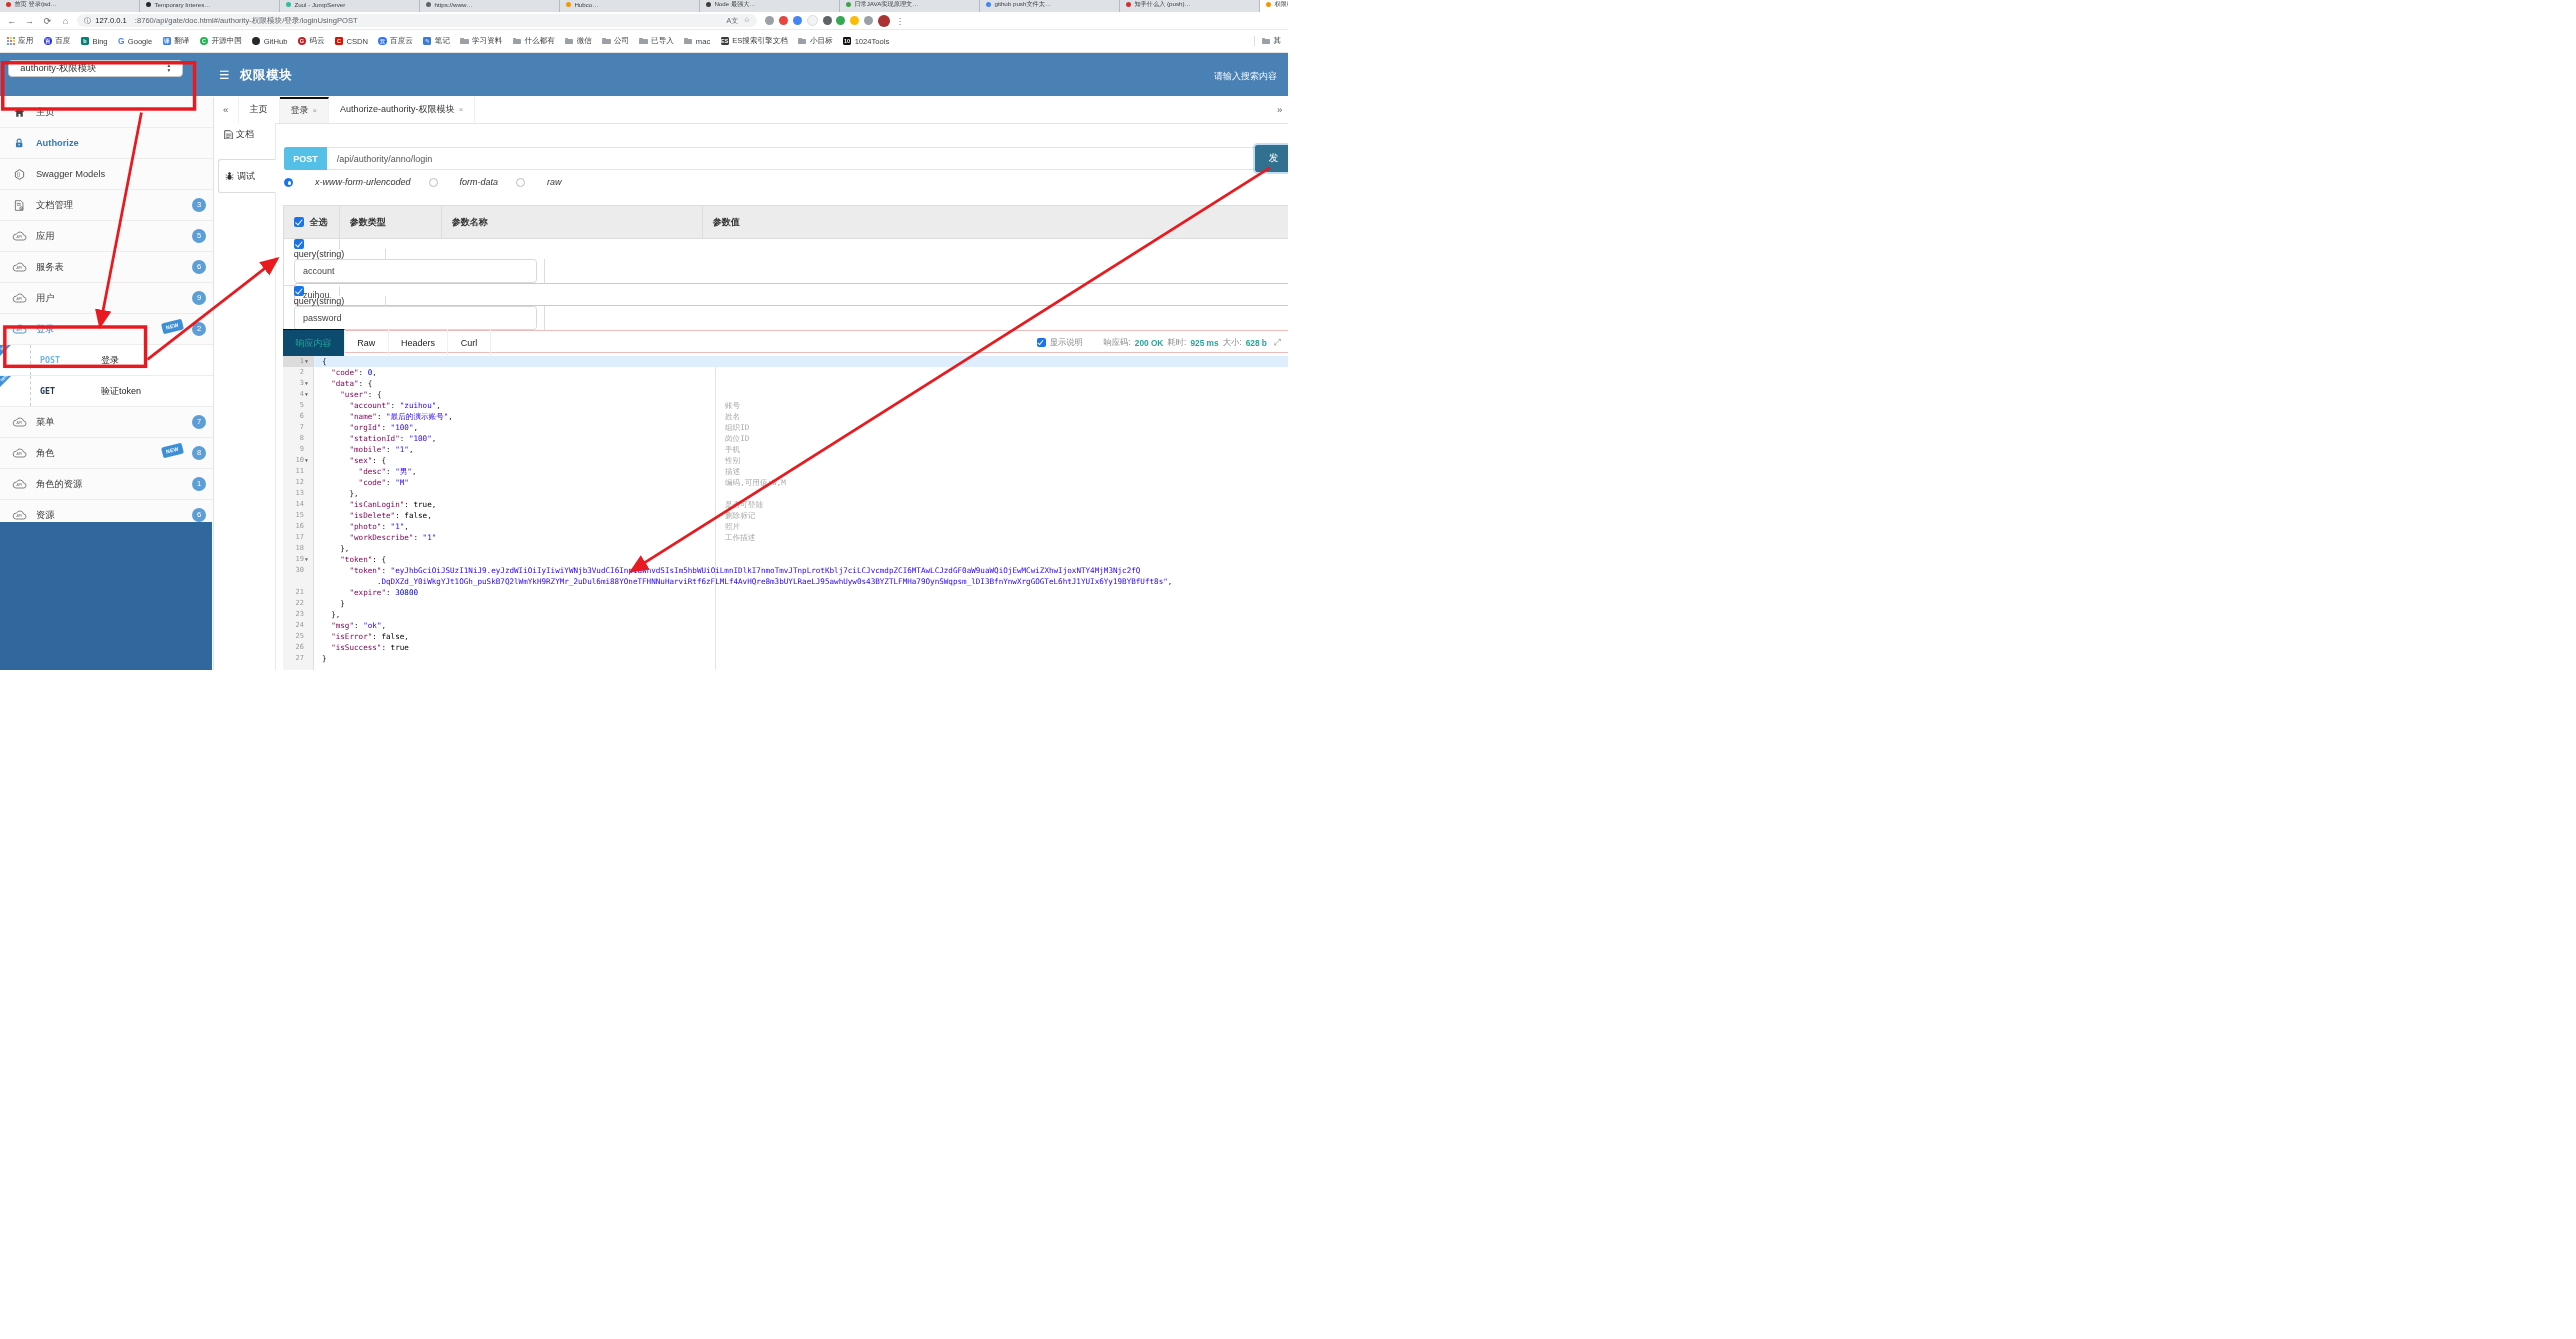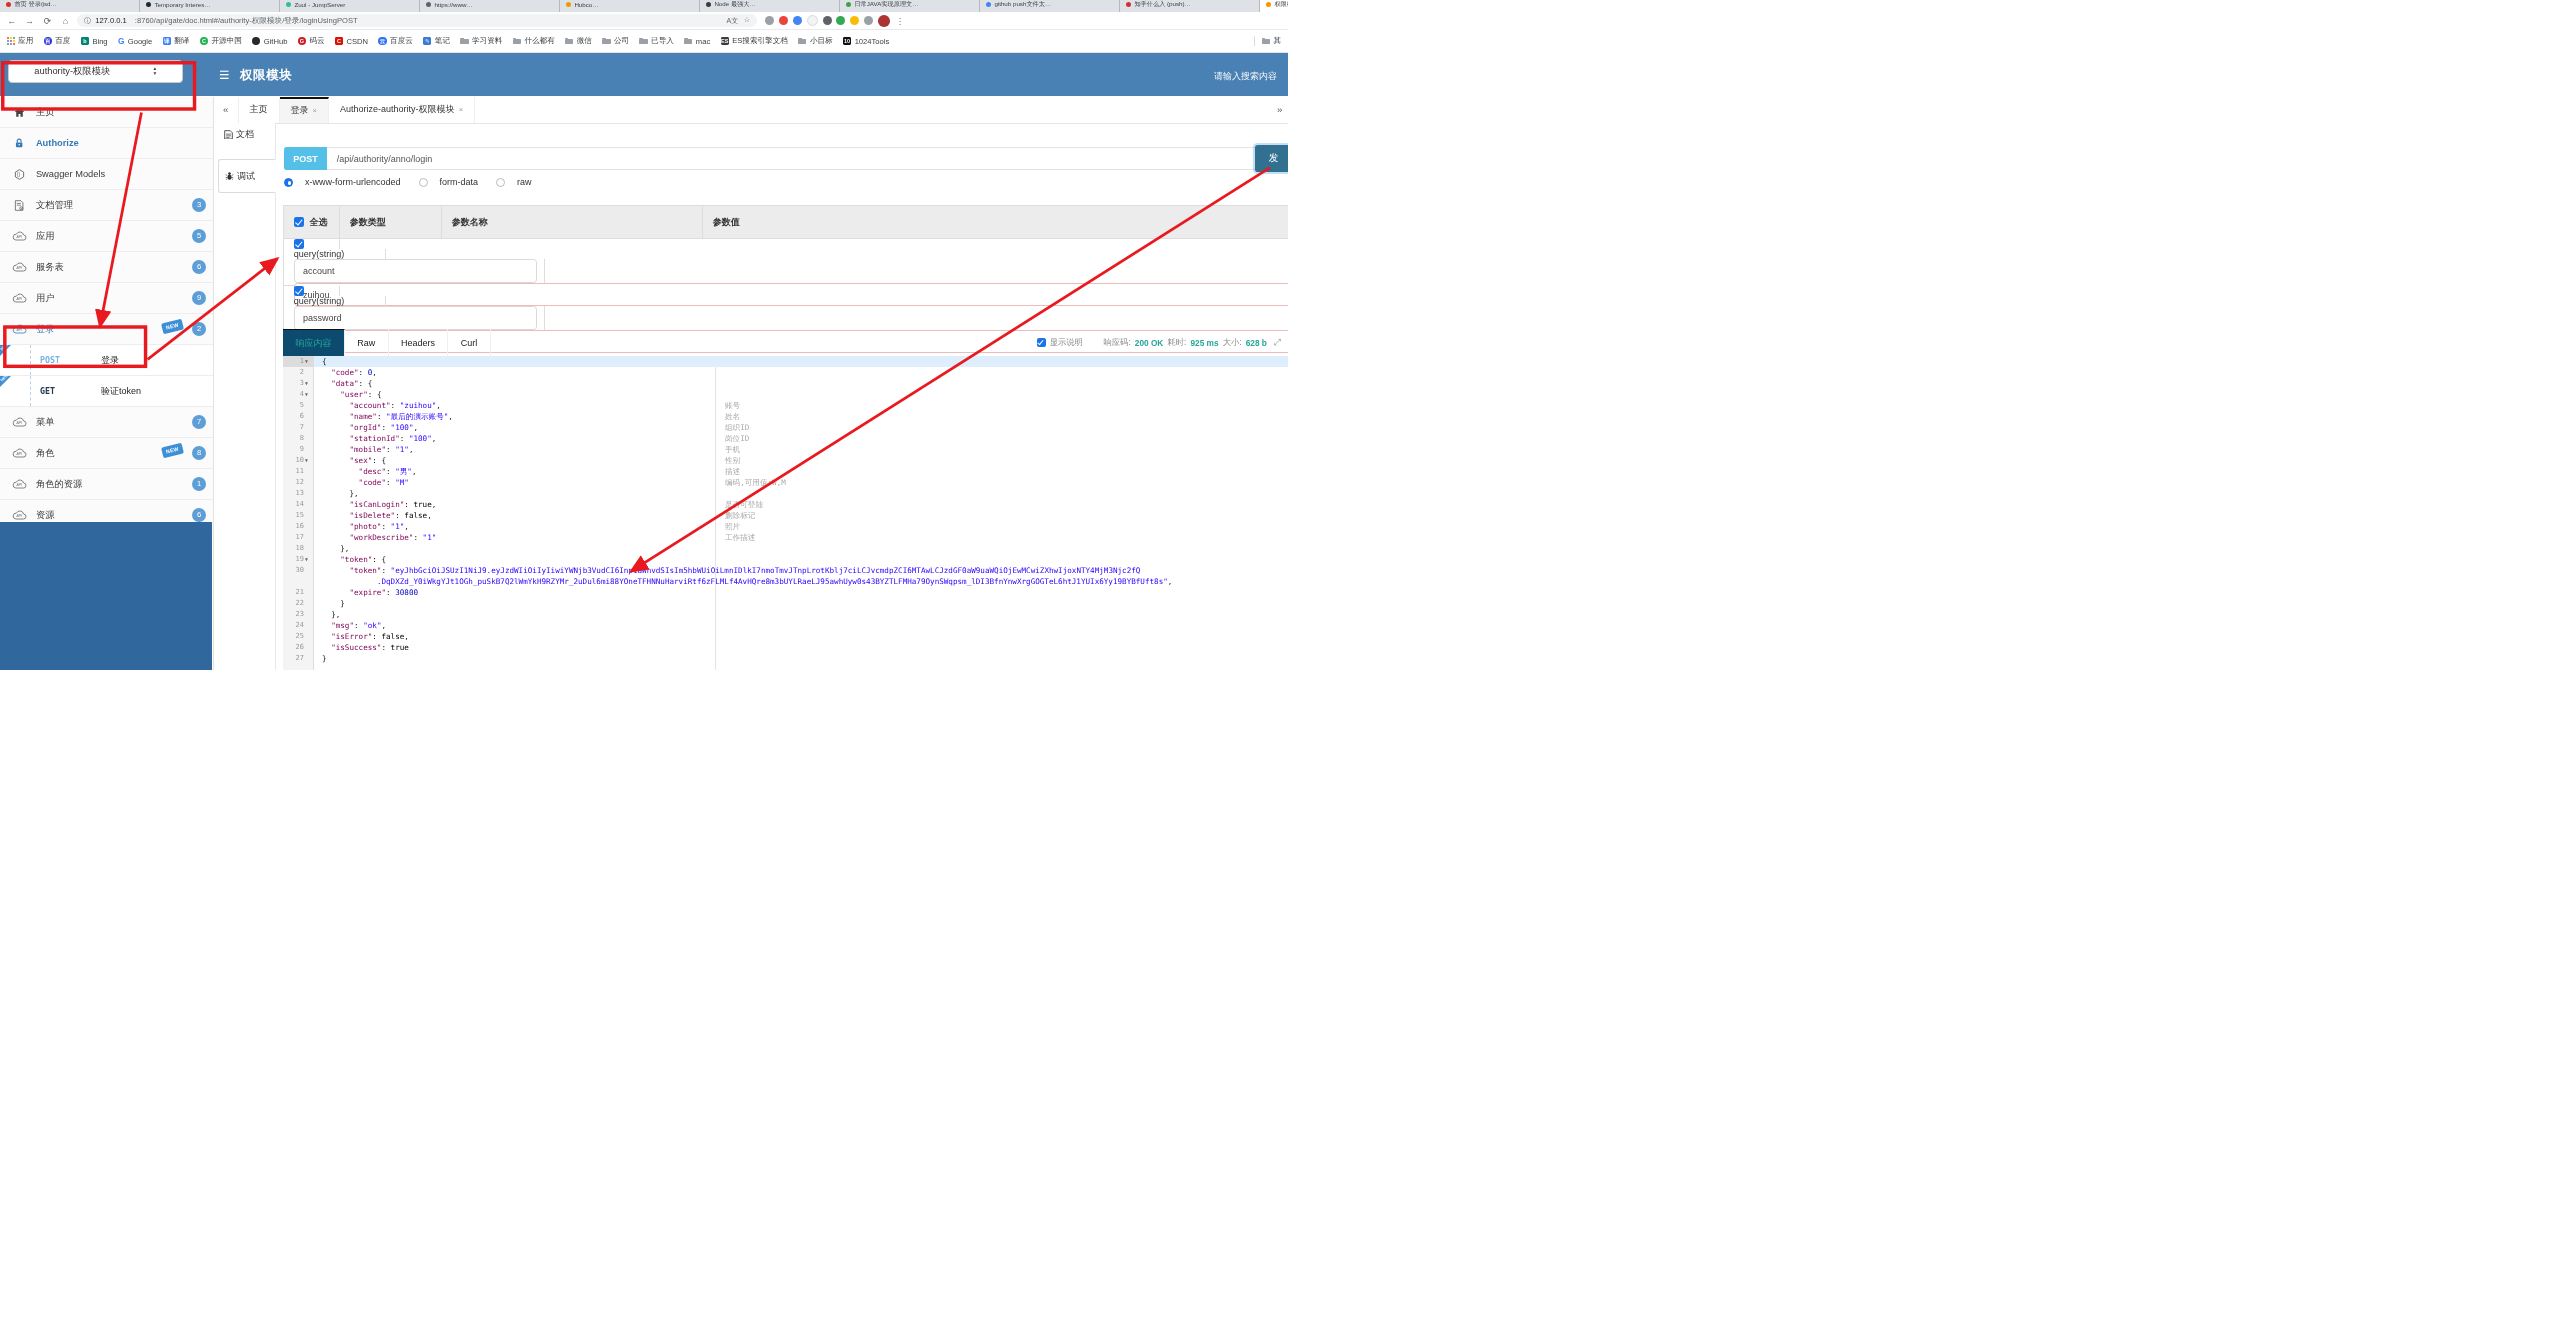--- a/index.html
+++ b/index.html
@@ -28,22 +28,22 @@
   .bm{display:flex;align-items:center;gap:3.4px;white-space:nowrap;}
   .bm-right{margin-left:auto;border-left:0.7px solid #dadce0;padding-left:7px;display:flex;align-items:center;gap:3.4px;}
   .fold-ic{width:8.3px;height:5.5px;background:#9aa0a6;border-radius:0.7px;position:relative;margin-top:1.4px;}
   .fold-ic::before{content:"";position:absolute;left:0;top:-1.4px;width:3.4px;height:1.4px;background:#9aa0a6;border-radius:0.7px 0.7px 0 0;}
   .sq-ic{width:8.3px;height:8.3px;border-radius:1.4px;color:#fff;font-size:5.5px;line-height:8.3px;text-align:center;font-weight:bold;}
   .ci-ic{width:8.3px;height:8.3px;border-radius:50%;color:#fff;font-size:5.5px;line-height:8.3px;text-align:center;font-weight:bold;}
   .apps-ic{display:grid;grid-template-columns:repeat(3,2.1px);grid-gap:0.7px;}
   .apps-ic i{width:2.1px;height:2.1px;border-radius:50%;display:block;}
   
   .apphead{position:absolute;left:0;top:53px;right:0;height:43px;background:#4a81b4;}
-  .mod-select{position:absolute;left:8.3px;top:7px;width:175px;height:23px;background:#fff;border:0.7px solid #c9c9c9;border-radius:4.1px;
-              font-size:9.3px;color:#333;display:flex;align-items:center;padding:0 25px;box-sizing:border-box;}
+  .mod-select{position:absolute;left:8.3px;top:7px;width:175px;height:17px;background:#fff;border:0.7px solid #c9c9c9;border-radius:4.1px;
+              font-size:9.3px;color:#333;display:flex;align-items:center;padding:0 11px;box-sizing:border-box;}
   .mod-select .updown{margin-left:auto;display:flex;flex-direction:column;gap:0.7px;color:#444;font-size:4.8px;line-height:4.1px;}
   .burger{position:absolute;left:219px;top:15px;width:15px;color:#fff;font-size:11.7px;}
   .apptitle{position:absolute;left:240px;top:14px;color:#fff;font-size:12.4px;font-weight:bold;letter-spacing:0.7px;}
   .headsearch{position:absolute;right:11px;top:16.6px;color:rgba(255,255,255,.95);font-size:9px;}
   
   .sidebar{position:absolute;left:0;top:97px;width:214px;bottom:0;background:#fbfbfb;border-right:0.7px solid #e3e3e3;box-sizing:border-box;}
   .sitem{position:relative;height:30px;border-bottom:0.7px solid #ededed;display:flex;align-items:center;background:#fbfbfb;}
   .sitem .s-ic{width:16.6px;margin-left:11px;display:flex;justify-content:center;}
   .sitem .s-label{margin-left:8.3px;font-size:9.3px;color:#3a3a3a;}
   .sitem.s-active .s-label{color:#337ab7;font-weight:bold;}
@@ -75,21 +75,21 @@
                     padding:9.7px 0 9.7px 5.5px;background:#fff;}
   
   .endpoint{position:absolute;left:70px;top:50px;right:32px;height:23px;display:flex;}
   .ep-method{width:43px;background:#54c0e8;color:#fff;font-size:9px;font-weight:bold;border-radius:2.8px 0 0 2.8px;
              display:flex;align-items:center;justify-content:center;}
   .ep-url{flex:1;border:0.7px solid #e3e3e3;border-left:none;border-radius:0 2.8px 2.8px 0;display:flex;align-items:center;
           padding-left:9.7px;font-size:9px;color:#555;background:#fff;}
   .send-btn{position:absolute;right:-4.1px;top:48px;width:37px;height:27px;background:#31708f;color:#fff;font-size:9.7px;
             border-radius:2.8px;display:flex;align-items:center;justify-content:center;box-shadow:0 0 0 2.1px rgba(102,175,233,.4);z-index:3;}
   .radios{position:absolute;left:70px;top:80px;display:flex;gap:18px;font-size:9px;color:#333;align-items:center;}
-  .radio{display:flex;align-items:center;gap:12px;}
+  .radio{display:flex;align-items:center;gap:22px;font-style:italic;}
   .rdot{width:9px;height:9px;border-radius:50%;border:0.7px solid #bbb;background:#fff;box-sizing:border-box;}
   .radio.sel .rdot{background:#1a73e8;border-color:#1a73e8;position:relative;}
   .radio.sel .rdot::after{content:"";position:absolute;left:2.8px;top:2.8px;width:3.4px;height:3.4px;border-radius:50%;background:#fff;}
   
   .ptable{position:absolute;left:69px;top:108px;right:0;border:0.7px solid #ddd;border-right:none;}
   .prow{display:flex;border-bottom:0.7px solid #ddd;background:#fff;}
   .prow:last-child{border-bottom:0.7px solid #ddd;}
   .prow.phead{background:#ececec;height:32px;font-weight:bold;font-size:9px;}
   .prow.pdata{height:46px;font-size:9px;flex-direction:column;}
   .pc{display:flex;align-items:center;box-sizing:border-box;border-right:0.7px solid #ddd;padding-left:9.7px;}

